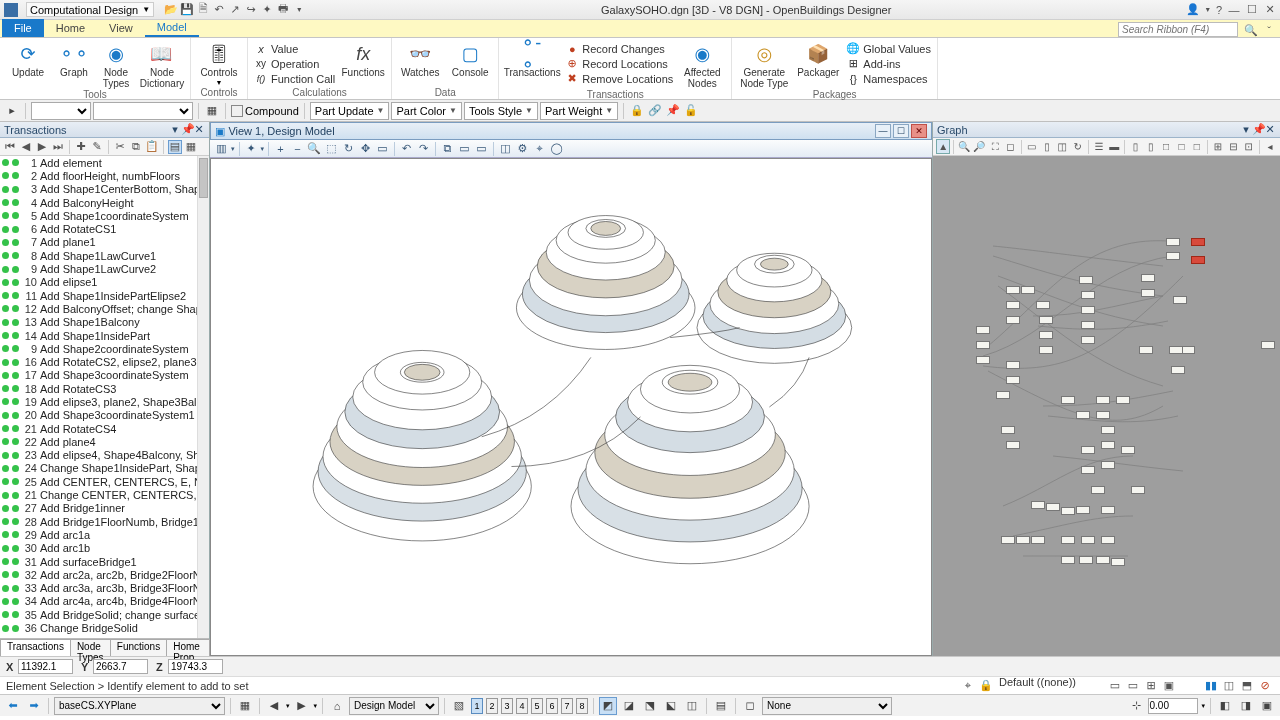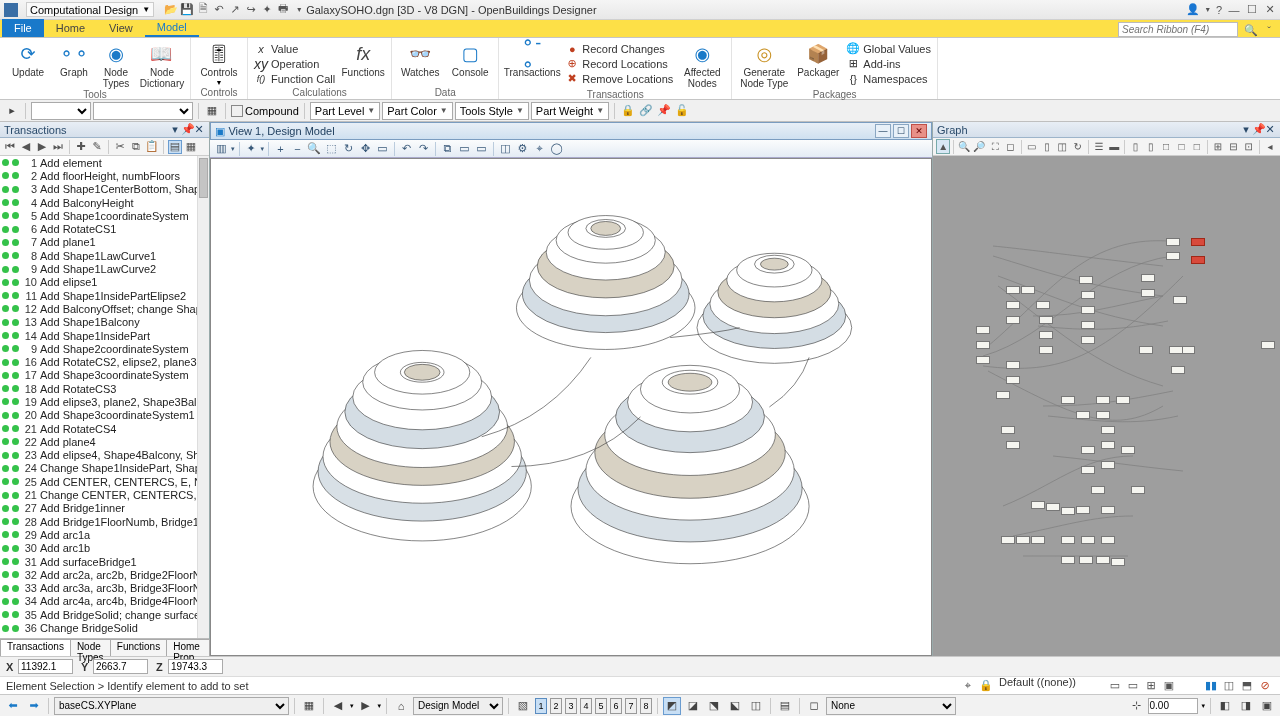--- a/index.html
+++ b/index.html
@@ -2,24 +2,24 @@
 <html><head>
 <meta charset="utf-8">
 <style>
 * { margin:0; padding:0; box-sizing:border-box; font-family:"Segoe UI",Tahoma,sans-serif; font-size:11px; user-select:none; }
 html,body { width:1280px; height:720px; overflow:hidden; background:#fff; }
 .titlebar { height:20px; background:linear-gradient(#f5f5f5,#e8e8e8); display:flex; align-items:center; padding:0 4px; border-bottom:1px solid #d0d0d0; }
 .titlebar .appicon { width:14px; height:14px; background:#3a6ea5; margin-right:4px; display:inline-block; }
 .titlebar .title-left { display:flex; align-items:center; gap:4px; }
 .titlebar .qat { display:flex; gap:2px; margin-left:6px; }
 .titlebar .qat span { width:14px; height:14px; display:inline-flex; align-items:center; justify-content:center; color:#555; }
-.titlebar .center { flex:1; text-align:left; color:#333; }
+.titlebar .center { flex:1; text-align:center; color:#333; }
 .titlebar .right { display:flex; align-items:center; gap:6px; color:#555; }
 .titlebar .winbtn { width:12px; text-align:center; }
-.ribbon-tabs { height:18px; background:#fde047; display:flex; align-items:flex-end; padding-left:2px; border-bottom:1px solid #c5c5c5; }
+.ribbon-tabs { height:18px; background:#fef9c3; display:flex; align-items:flex-end; padding-left:2px; border-bottom:1px solid #c5c5c5; }
 .ribbon-tabs .filetab { background:#1979ca; color:#fff; padding:2px 12px; font-size:11px; height:18px; display:flex; align-items:center; }
 .ribbon-tabs .tab { padding:2px 12px; color:#444; height:18px; display:flex; align-items:center; }
 .ribbon-tabs .tab.active { color:#1979ca; border-bottom:2px solid #1979ca; }
 .ribbon-tabs .search { margin-left:auto; margin-right:6px;padding-left:8px; }
 .ribbon-tabs .search input { width:120px; height:15px; font-size:10px; padding:0 3px; border:1px solid #bbb; color:#888; font-style:italic; }
 .ribbon-tabs .chev { width:14px; text-align:center; color:#555; margin-right:4px;}
 .ribbon { height:62px; background:#fff; border-bottom:1px solid #c5c5c5; display:flex; }
 .ribbon .group { border-right:1px solid #e3e3e3; padding:2px 6px 1px 6px; display:flex; flex-direction:column; justify-content:space-between; }
 .ribbon .group .body { display:flex; gap:6px; align-items:flex-start; flex:1; }
 .ribbon .group .label { text-align:center; font-size:10px; color:#666; }
@@ -168,21 +168,21 @@
     <div class="label">Controls</div>
   </div>
   <div class="group">
     <div class="body">
       <div class="stackcol">
         <div class="smallrow">
             <span class="ic" style="font-style:italic">x</span>
             <span>Value</span>
           </div>
         <div class="smallrow">
-            <span class="ic" style="font-style:italic;font-size:14px">xy</span>
+            <span class="ic" style="font-size:10px">xy</span>
             <span>Operation</span>
           </div>
         <div class="smallrow">
             <span class="ic" style="font-style:italic;font-size:9px">f()</span>
             <span>Function Call</span>
           </div>
       </div>
       <div class="bigbtn">
           <span class="icon" style="font-style:italic;color:#444">fx</span>
           <span class="txt">Functions</span>
@@ -266,21 +266,21 @@
   <span class="sep"></span>
   <select style="width:60px"><option></option></select>
   <select style="width:100px"><option></option></select>
   <span class="sep"></span>
   <span class="ic">▦</span>
   <span class="sep"></span>
   <span class="chk"></span>
   <span>Compound</span>
   <span class="sep"></span>
   <span class="combo">
-      <span>Part Level</span>
+      <span>Part Update</span>
       <span class="arrow">▼</span>
     </span>
   <span class="combo">
       <span>Part Color</span>
       <span class="arrow">▼</span>
     </span>
   <span class="combo">
       <span>Tools Style</span>
       <span class="arrow">▼</span>
     </span>
@@ -942,21 +942,21 @@
   <span class="ic" style="color:#1a7ac8">▮▮</span>
   <span class="ic">◫</span>
   <span class="ic">⬒</span>
   <span class="ic" style="color:#c04020">⊘</span>
 </div>
 
 <div class="statusbar3">
   <span class="ic" style="color:#1a7ac8">⬅</span>
   <span class="ic" style="color:#1a7ac8">➡</span>
   <span class="sep"></span>
-  <select style="width:235px"><option>baseCS.XYPlane</option></select>
+  <select style="width:171px"><option>baseCS.XYPlane</option></select>
   <span class="sep"></span>
   <span class="ic">▦</span>
   <span class="sep"></span>
   <span class="ic">◀</span>
     <span style="font-size:7px">▾</span>
   <span class="ic">▶</span>
     <span style="font-size:7px">▾</span>
   <span class="sep"></span>
   <span class="ic">⌂</span>
   <select style="width:90px"><option>Design Model</option></select>

